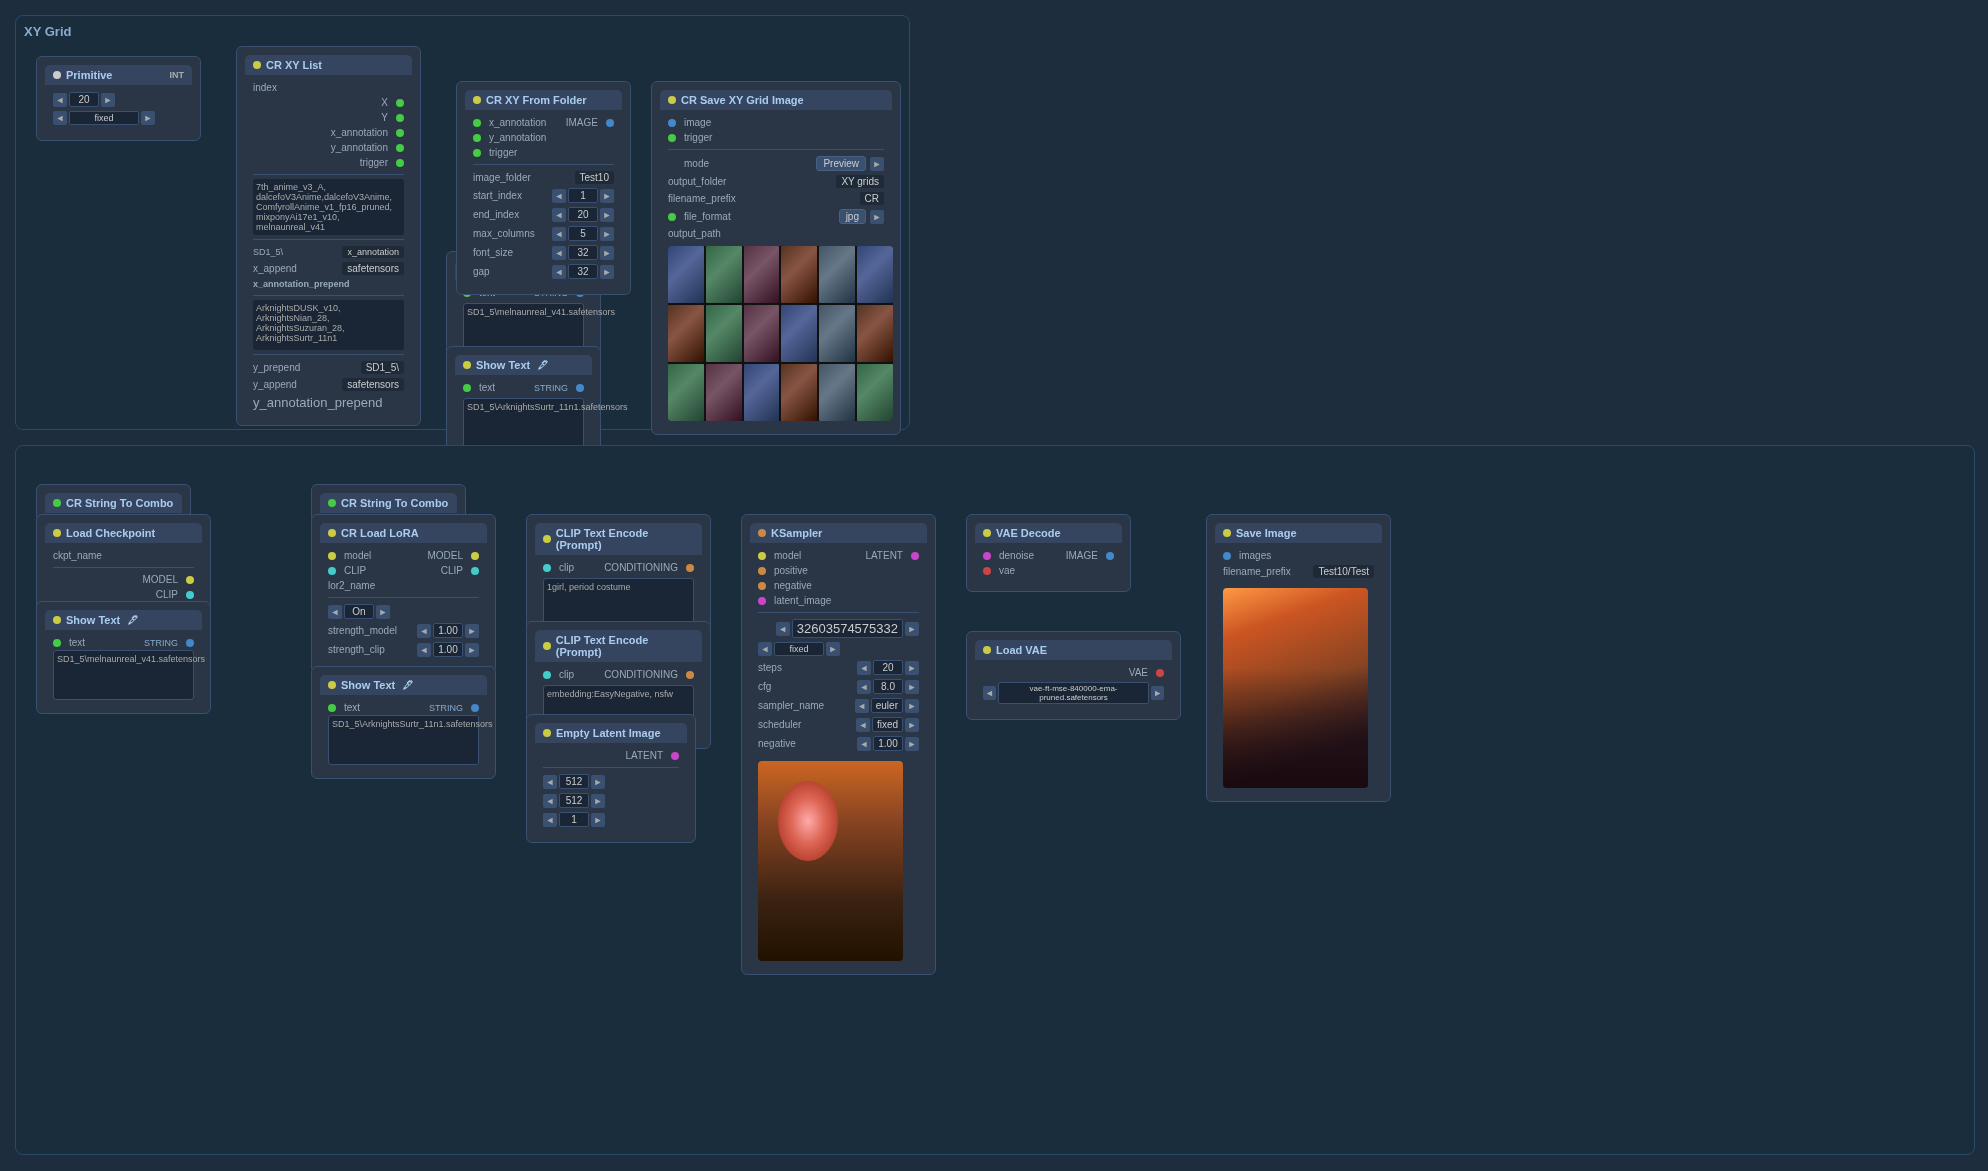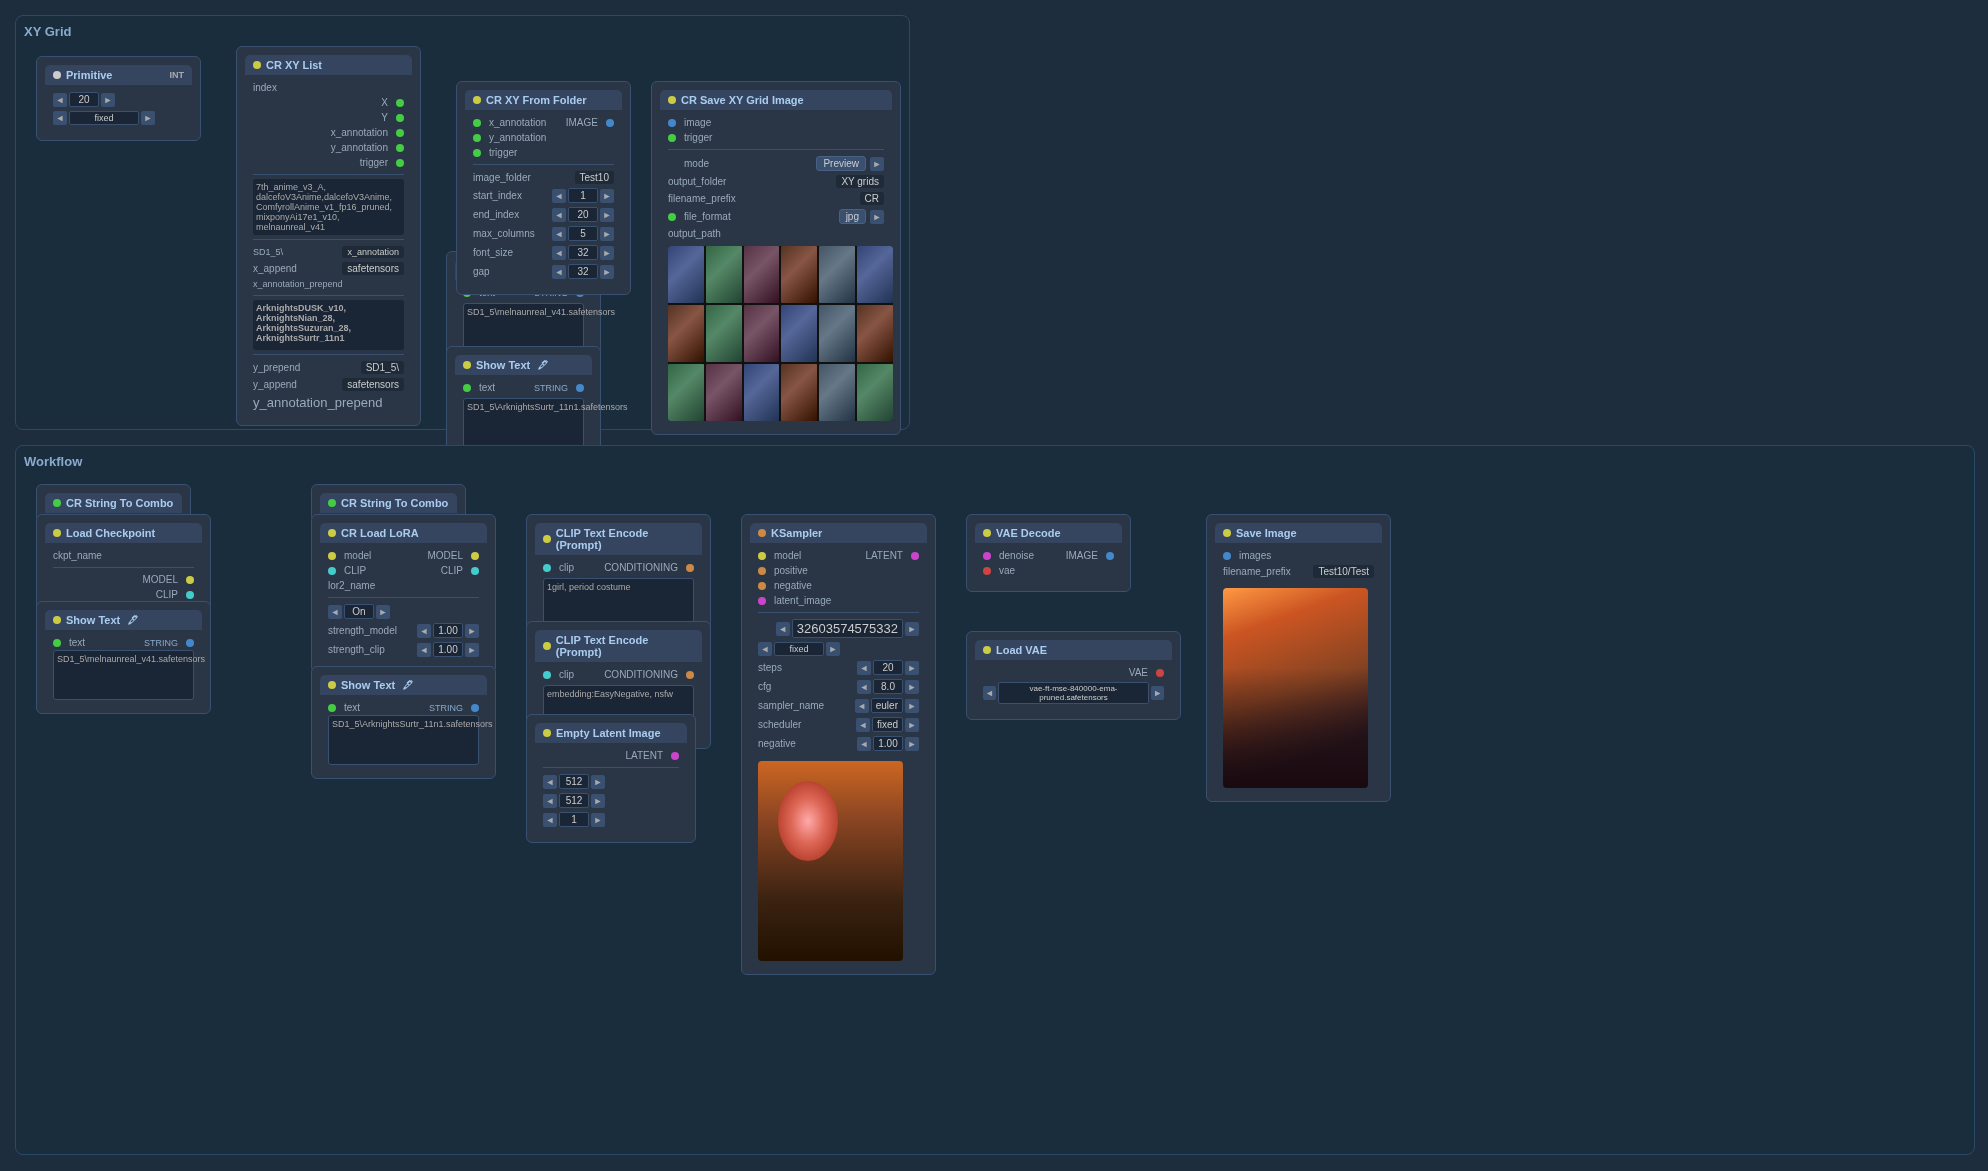--- a/index.html
+++ b/index.html
@@ -370,24 +370,24 @@
         <div class="divider"></div>
         <div class="node-row">
           <span class="node-row-label" style="font-size:9px;">SD1_5\</span>
           <span class="node-row-value" style="font-size:9px;">x_annotation</span>
         </div>
         <div class="node-row">
           <span class="node-row-label">x_append</span>
           <span class="node-row-value">safetensors</span>
         </div>
         <div class="node-row">
-          <span class="node-row-label" style="font-size:9px;">x_annotation_prepend</span>
+          <span class="node-row-label" style="font-size:9px;font-weight:bold;">x_annotation_prepend</span>
         </div>
         <div class="divider"></div>
-        <div class="text-area-node" style="resize:none;border:none;outline:none;font-weight:bold;">ArknightsDUSK_v10,
+        <div class="text-area-node" style="resize:none;border:none;outline:none;">ArknightsDUSK_v10,
 ArknightsNian_28,
 ArknightsSuzuran_28,
 ArknightsSurtr_11n1</div>
         <div class="divider"></div>
         <div class="node-row">
           <span class="node-row-label">y_prepend</span>
           <span class="node-row-value">SD1_5\</span>
         </div>
         <div class="node-row">
           <span class="node-row-label">y_append</span>
@@ -561,21 +561,20 @@
             <div class="image-cell img-red-hair"></div>
             <div class="image-cell img-white-hair"></div>
             <div class="image-cell img-green-hair"></div>
           </div>
         </div>
       </div>
     </div>
   </div>
 
   <div class="workflow-section">
-    <div class="section-title">Workflow</div>
 
     <div class="node" style="top:38px;left:20px;width:155px;">
       <div class="node-header">
         <span class="node-dot port-green"></span>
         <span>CR String To Combo</span>
       </div>
     </div>
 
     <div class="node" style="top:38px;left:295px;width:155px;">
       <div class="node-header">

